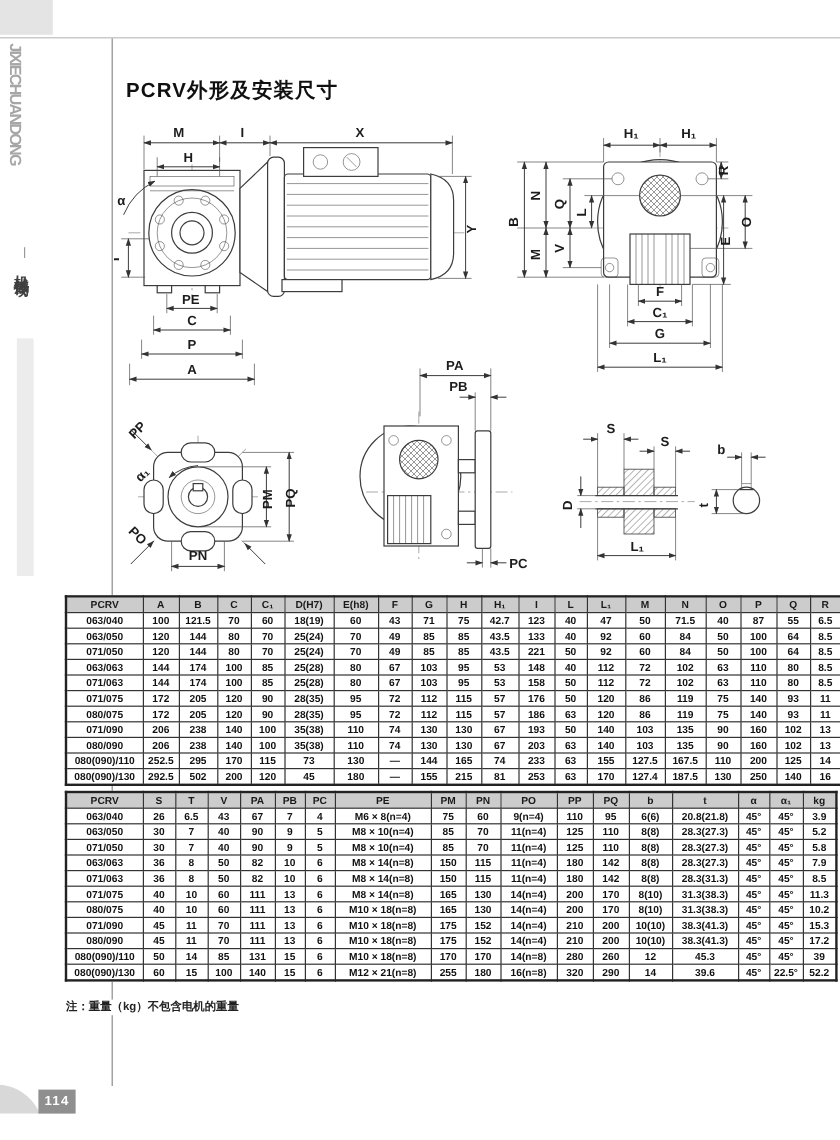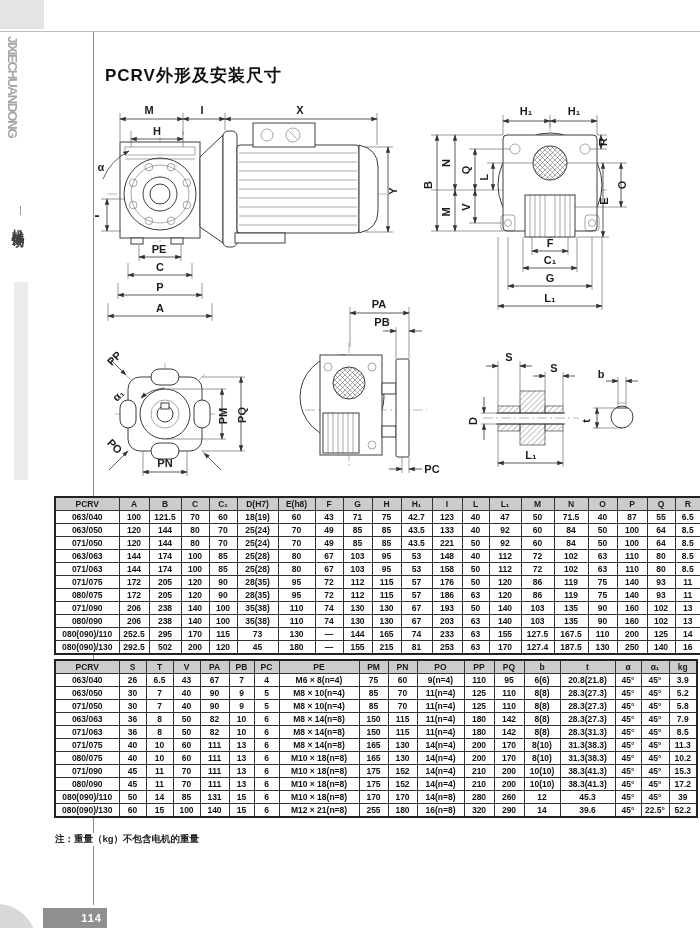--- a/index.html
+++ b/index.html
@@ -17,22 +17,22 @@
     color:#a6a6a6;white-space:nowrap;
   }
   .cat-tick{position:absolute;left:20px;top:206px;width:1px;height:9px;background:#9a9a9a;}
   .category-vertical{
     position:absolute;left:9px;top:219px;
     writing-mode:vertical-rl;font-weight:bold;font-size:12.5px;letter-spacing:2px;color:#3f3f3f;
   }
   .side-bar-grey{position:absolute;left:14px;top:282px;width:14px;height:198px;background:#ececec;}
   .footer-curve{position:absolute;left:0;top:893px;}
   .page-badge{
-    position:absolute;left:43px;top:908px;width:31px;height:20px;background:#8f8f8f;
-    color:#fff;font-weight:bold;font-size:11px;line-height:20px;text-align:center;letter-spacing:1px;padding-left:33px;
+    position:absolute;left:32px;top:908px;width:31px;height:20px;background:#8f8f8f;
+    color:#fff;font-weight:bold;font-size:11px;line-height:20px;text-align:center;letter-spacing:1px;
   }
   
   .page-title{
     position:absolute;left:105px;top:64px;font-size:17px;font-weight:bold;color:#101010;letter-spacing:1px;
   }
   .drawings{position:absolute;left:95px;top:95px;}
   .drawings text{font:bold 11px "Liberation Sans",sans-serif;fill:#1c1c1c;text-anchor:middle;}
   .art{stroke:#3c3c3c;stroke-width:1;fill:none;}
   .artw{stroke:#3c3c3c;stroke-width:1;fill:#fff;}
   .thin{stroke:#3c3c3c;stroke-width:.45;fill:none;}

